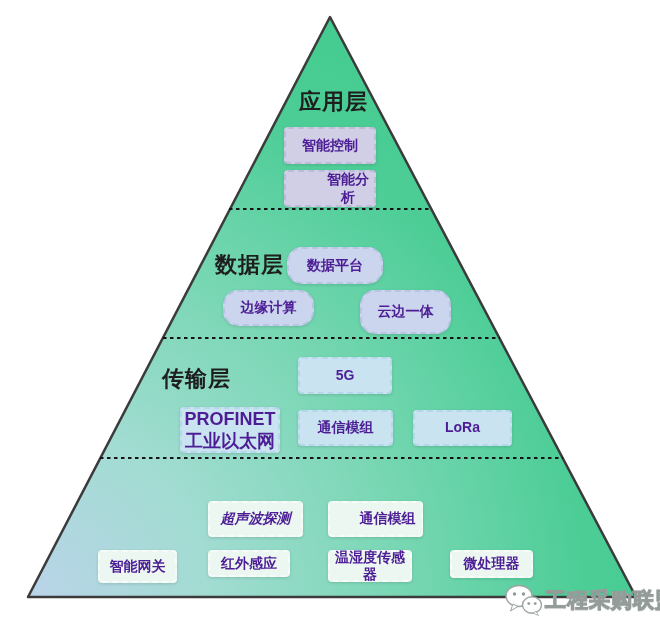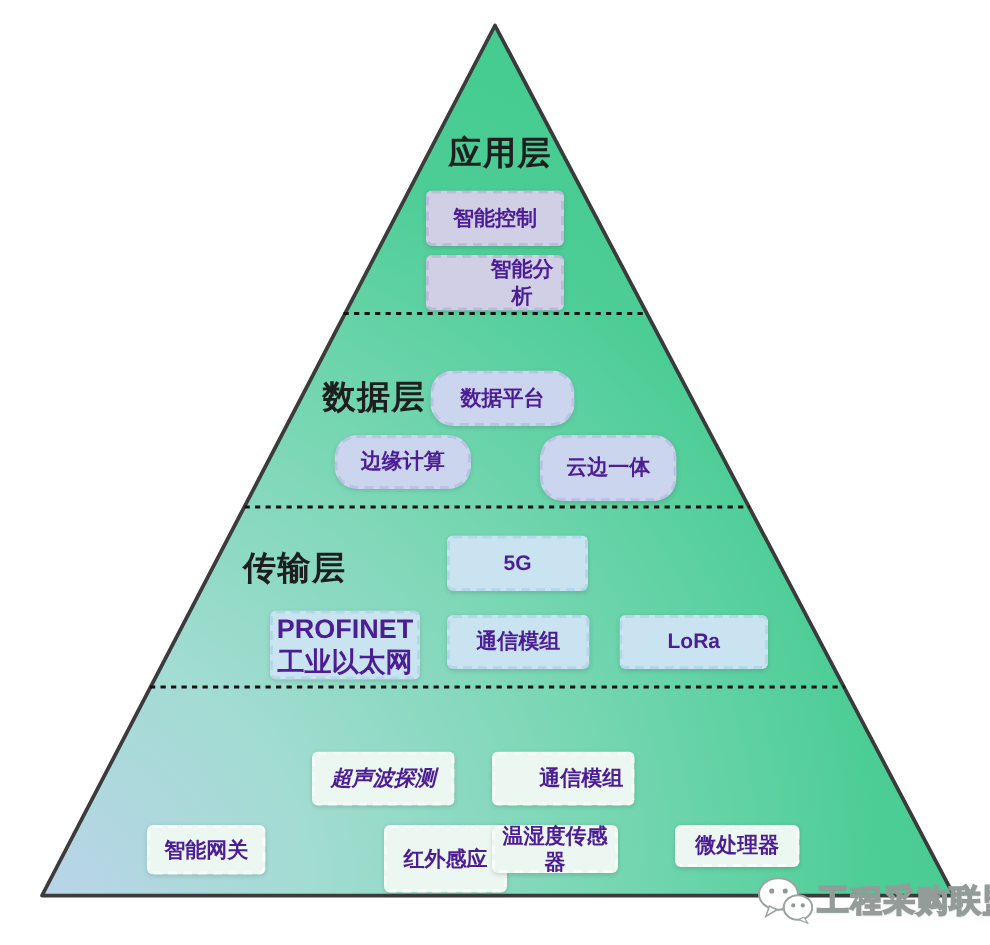--- a/index.html
+++ b/index.html
@@ -64,21 +64,21 @@
 
   <div class="layer-label" style="left:162px;top:364px;">传输层</div>
   <div class="box b3" style="left:298px;top:357px;width:94px;height:37px;">5G</div>
   <div class="box b3 small" style="left:180px;top:407px;width:100px;height:46px;">PROFINET工业以太网</div>
   <div class="box b3" style="left:298px;top:410px;width:95px;height:36px;">通信模组</div>
   <div class="box b3" style="left:413px;top:410px;width:99px;height:36px;">LoRa</div>
 
   <div class="box b4" style="left:208px;top:501px;width:95px;height:36px;font-style:italic;">超声波探测</div>
   <div class="box b4" style="left:328px;top:501px;width:95px;height:36px;padding-left:24px;">通信模组</div>
   <div class="box b4" style="left:98px;top:550px;width:79px;height:33px;">智能网关</div>
-  <div class="box b4" style="left:208px;top:550px;width:82px;height:45px;margin-left:48px;">红外感应</div>
+  <div class="box b4" style="left:208px;top:550px;width:82px;height:27px;">红外感应</div>
   <div class="box b4" style="left:328px;top:550px;width:84px;height:32px;">温湿度传感器</div>
   <div class="box b4" style="left:450px;top:550px;width:83px;height:28px;">微处理器</div>
 
   <div class="watermark">
     <span style="display:inline-flex;">
       <svg width="38" height="32" viewBox="0 0 38 32">
         <ellipse cx="15" cy="12" rx="13" ry="10.5" fill="#ffffff" stroke="#9aa5a2" stroke-width="1.4"></ellipse>
         <path d="M9 20 L6.5 27 L14 22.5 Z" fill="#ffffff" stroke="#9aa5a2" stroke-width="1"></path>
         <circle cx="10.5" cy="10" r="1.7" fill="#8e9a96"></circle>
         <circle cx="19.5" cy="10" r="1.7" fill="#8e9a96"></circle>

